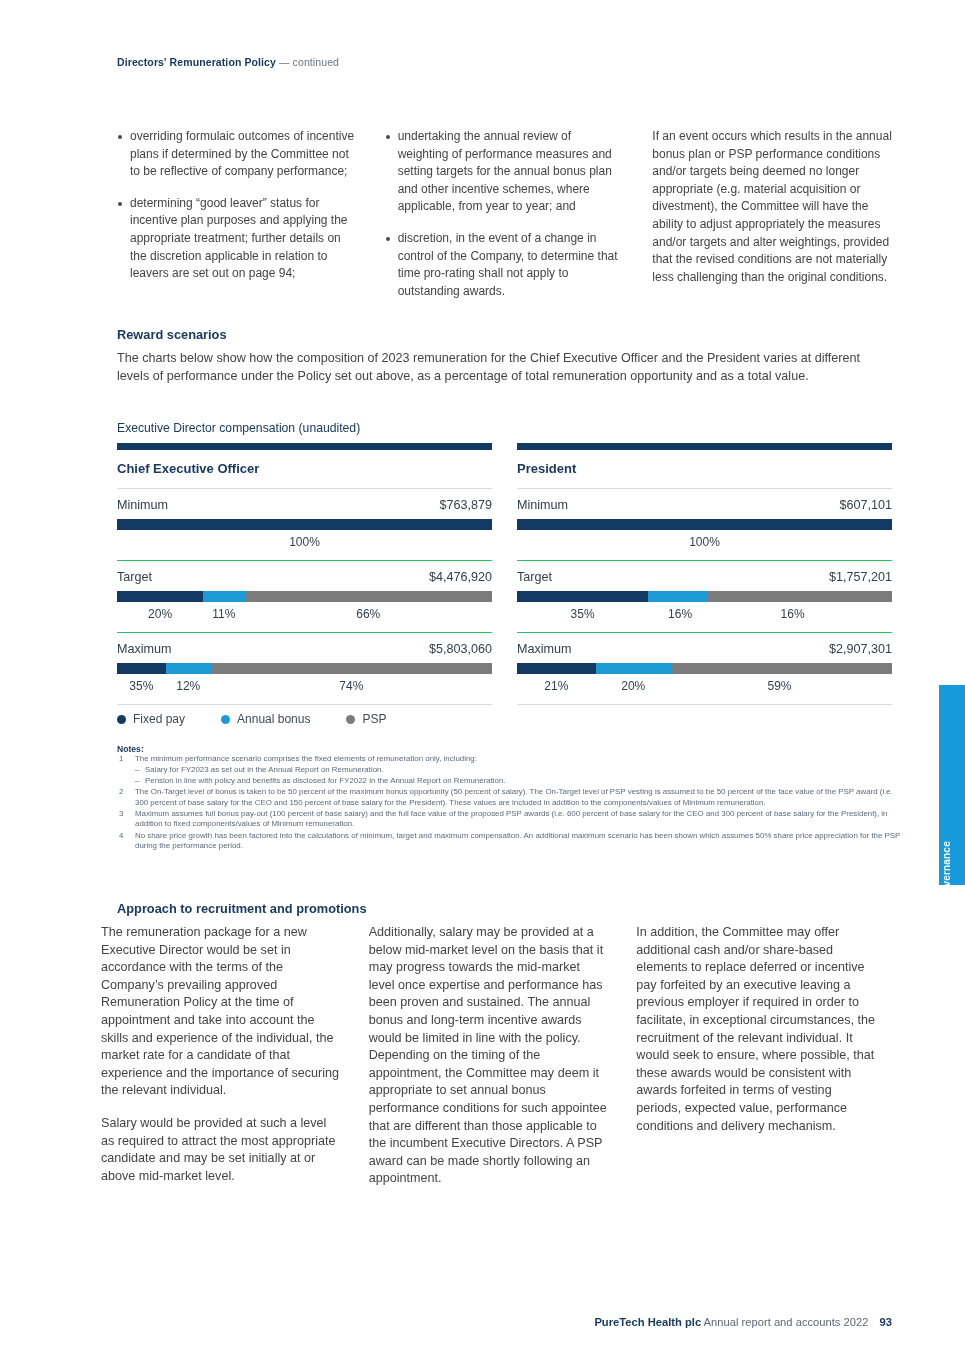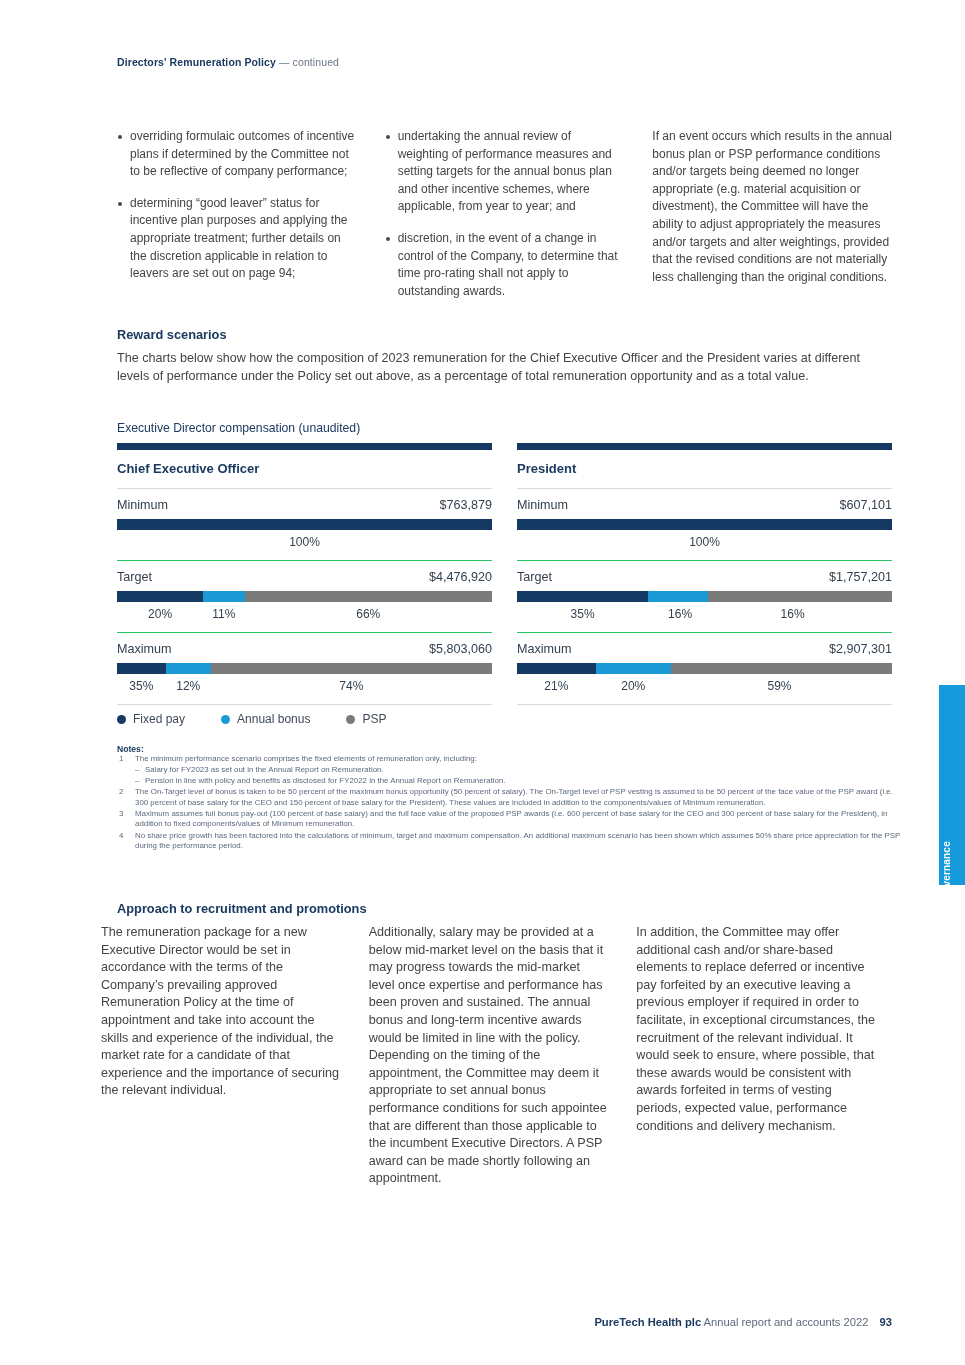--- a/index.html
+++ b/index.html
@@ -452,20 +452,21 @@
     <div class="note">
       <span class="note-num">4</span>
       <span>No share price growth has been factored into the calculations of minimum, target and maximum compensation. An additional maximum scenario has been shown which assumes 50% share price appreciation for the PSP during the performance period.</span>
     </div>
   </div>
 
   <div class="section-head" id="recruit-head">Approach to recruitment and promotions</div>
   <div class="recruit-cols">
     <div class="recruit-col">
       <p>The remuneration package for a new Executive Director would be set in accordance with the terms of the Company’s prevailing approved Remuneration Policy at the time of appointment and take into account the skills and experience of the individual, the market rate for a candidate of that experience and the importance of securing the relevant individual.</p>
+      <p>Salary would be provided at such a level as required to attract the most appropriate candidate and may be set initially at or above mid-market level.</p>
     </div>
     <div class="recruit-col">
       <p>Additionally, salary may be provided at a below mid-market level on the basis that it may progress towards the mid-market level once expertise and performance has been proven and sustained. The annual bonus and long-term incentive awards would be limited in line with the policy. Depending on the timing of the appointment, the Committee may deem it appropriate to set annual bonus performance conditions for such appointee that are different than those applicable to the incumbent Executive Directors. A PSP award can be made shortly following an appointment.</p>
     </div>
     <div class="recruit-col">
       <p>In addition, the Committee may offer additional cash and/or share-based elements to replace deferred or incentive pay forfeited by an executive leaving a previous employer if required in order to facilitate, in exceptional circumstances, the recruitment of the relevant individual. It would seek to ensure, where possible, that these awards would be consistent with awards forfeited in terms of vesting periods, expected value, performance conditions and delivery mechanism.</p>
     </div>
   </div>
 
   <div class="side-tab">

